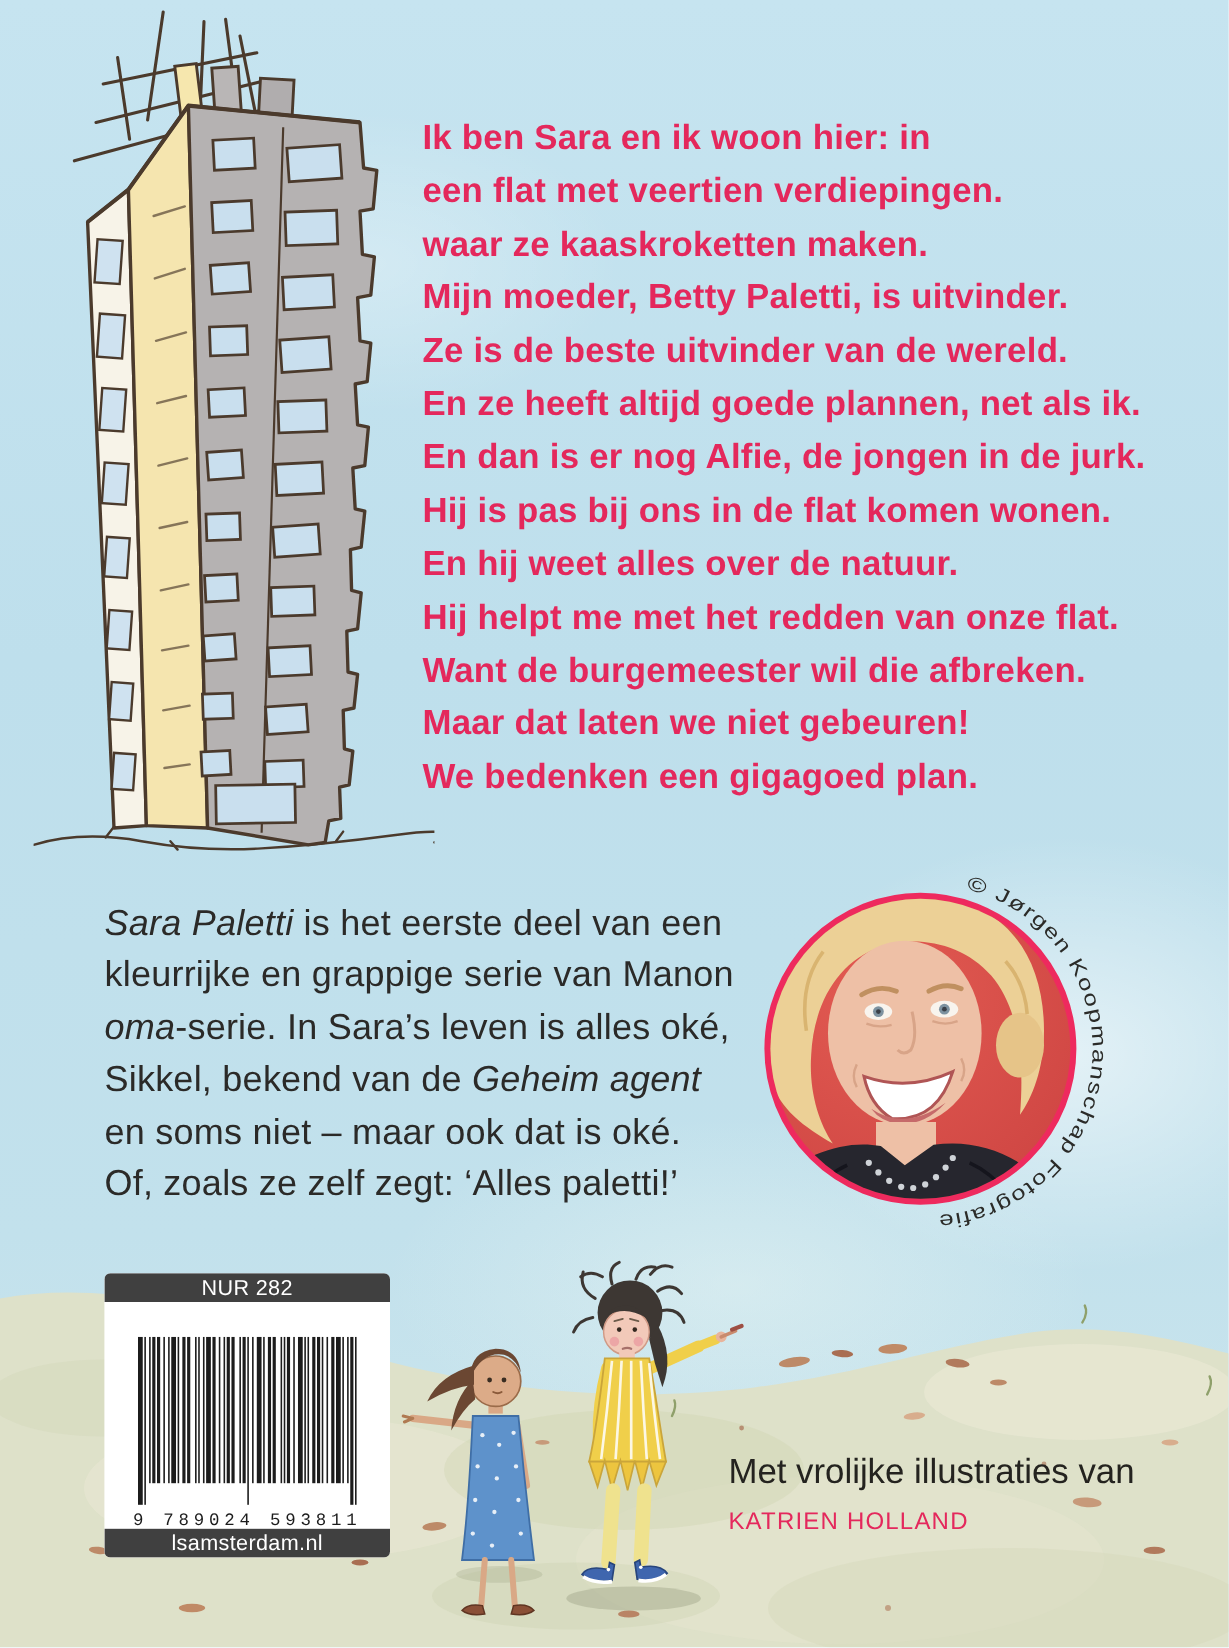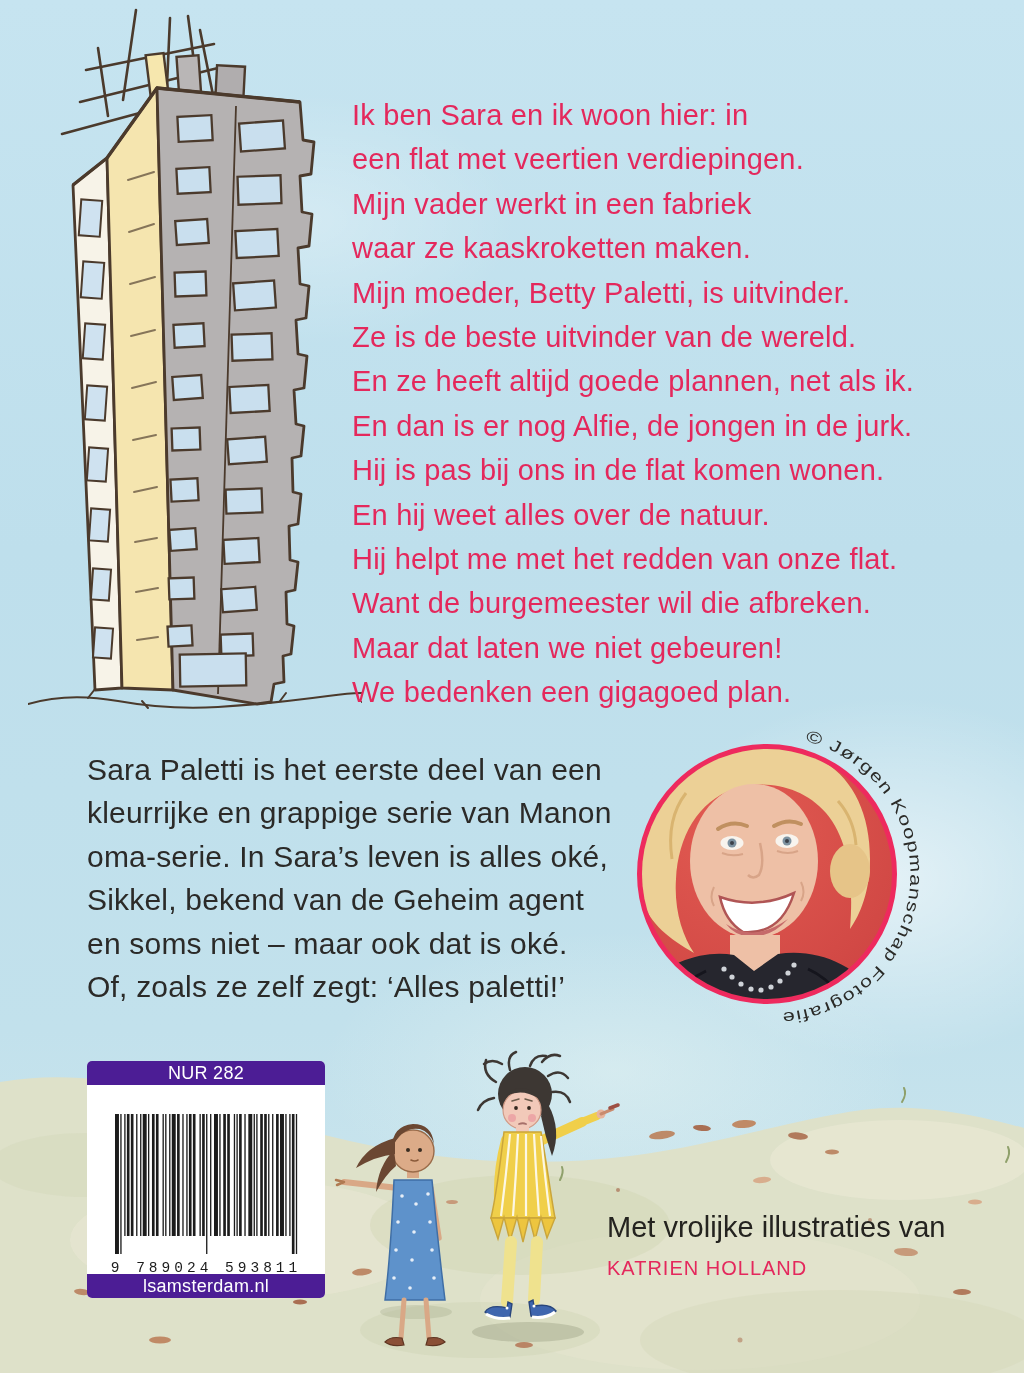--- a/index.html
+++ b/index.html
@@ -18,36 +18,36 @@
   }
   svg{display:block;}
   .sand{position:absolute;left:0;top:1040px;}
   .tower{position:absolute;left:28px;top:4px;}
   .girls{position:absolute;left:298px;top:1046px;}
   .photo{position:absolute;left:602px;top:709px;}
 
   .blurb{position:absolute;left:352px;top:93px;width:672px;}
   .blurb-line{
     height:44.4px;line-height:44.4px;white-space:nowrap;
-    font-size:29px;color:#e4285c;font-weight:400;letter-spacing:.2px;
+    font-size:29px;color:#e4285c;font-weight:700;letter-spacing:.2px;
   }
   .about{position:absolute;left:87px;top:748px;width:560px;}
   .about-line{
     height:43.4px;line-height:43.4px;white-space:nowrap;
     font-size:30px;color:#2b2a28;letter-spacing:.2px;
   }
-  .about-line .it{}
+  .about-line .it{font-style:italic;}
 
   .barcode-panel{
     position:absolute;left:87px;top:1061px;width:238px;height:237px;
     background:#ffffff;border-radius:5px;overflow:hidden;
     display:flex;flex-direction:column;
   }
   .band{
-    background:#4c1d95;color:#ffffff;height:24px;line-height:25px;
+    background:#404040;color:#ffffff;height:24px;line-height:25px;
     text-align:center;font-size:18px;flex:0 0 auto;letter-spacing:.3px;
   }
   .bars-area{flex:1 1 auto;position:relative;}
   .bars-wrap{position:absolute;left:24px;top:29px;width:190px;height:142px;}
   .isbn{
     position:absolute;left:12px;right:12px;bottom:-2px;
     text-align:center;font-size:14.5px;color:#1c1c1c;letter-spacing:4px;
     font-family:"Liberation Mono","DejaVu Sans Mono",monospace;
     margin-top:36px;
   }
@@ -179,21 +179,20 @@
       <path d="M60,694 l7,-9"></path>
         <path d="M252,697 l6,-8"></path>
         <path d="M120,704 l-6,-7"></path>
     </g>
   </svg>
 
   <div class="blurb">
 
   <div class="blurb-line">Ik ben Sara en ik woon hier: in</div>
       <div class="blurb-line">een flat met veertien verdiepingen.</div>
-      <div class="blurb-line">Mijn vader werkt in een fabriek</div>
       <div class="blurb-line">waar ze kaaskroketten maken.</div>
       <div class="blurb-line">Mijn moeder, Betty Paletti, is uitvinder.</div>
       <div class="blurb-line">Ze is de beste uitvinder van de wereld.</div>
       <div class="blurb-line">En ze heeft altijd goede plannen, net als ik.</div>
       <div class="blurb-line">En dan is er nog Alfie, de jongen in de jurk.</div>
       <div class="blurb-line">Hij is pas bij ons in de flat komen wonen.</div>
       <div class="blurb-line">En hij weet alles over de natuur.</div>
       <div class="blurb-line">Hij helpt me met het redden van onze flat.</div>
       <div class="blurb-line">Want de burgemeester wil die afbreken.</div>
       <div class="blurb-line">Maar dat laten we niet gebeuren!</div>

